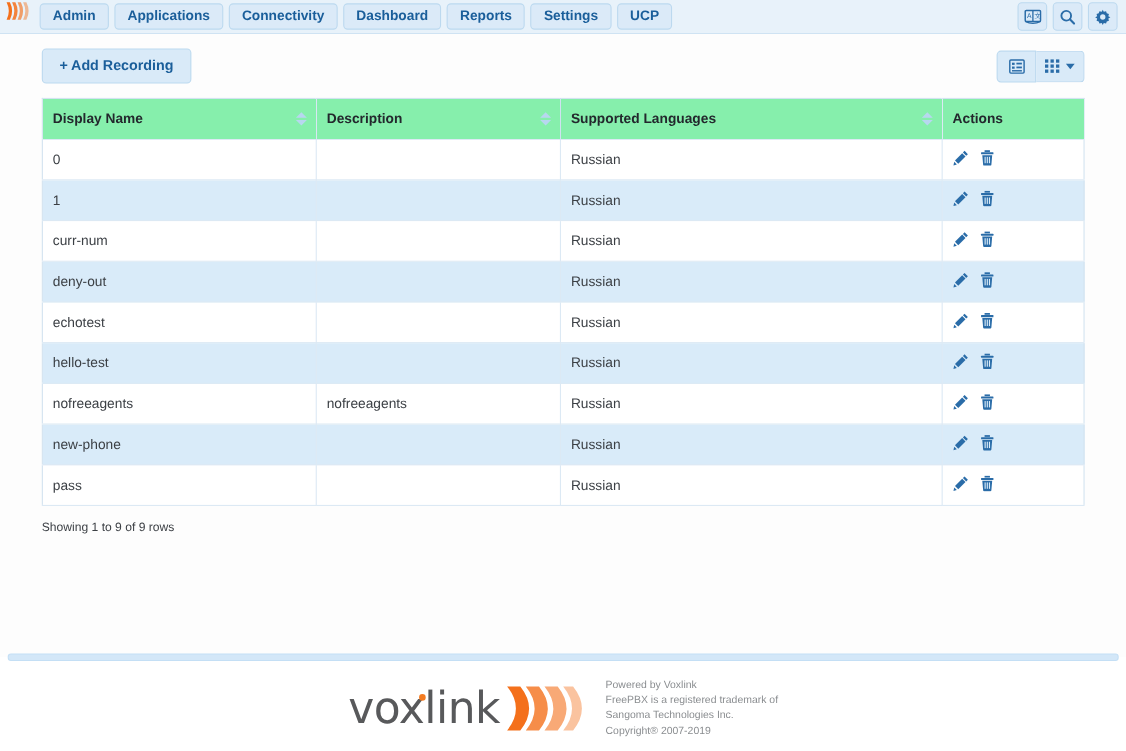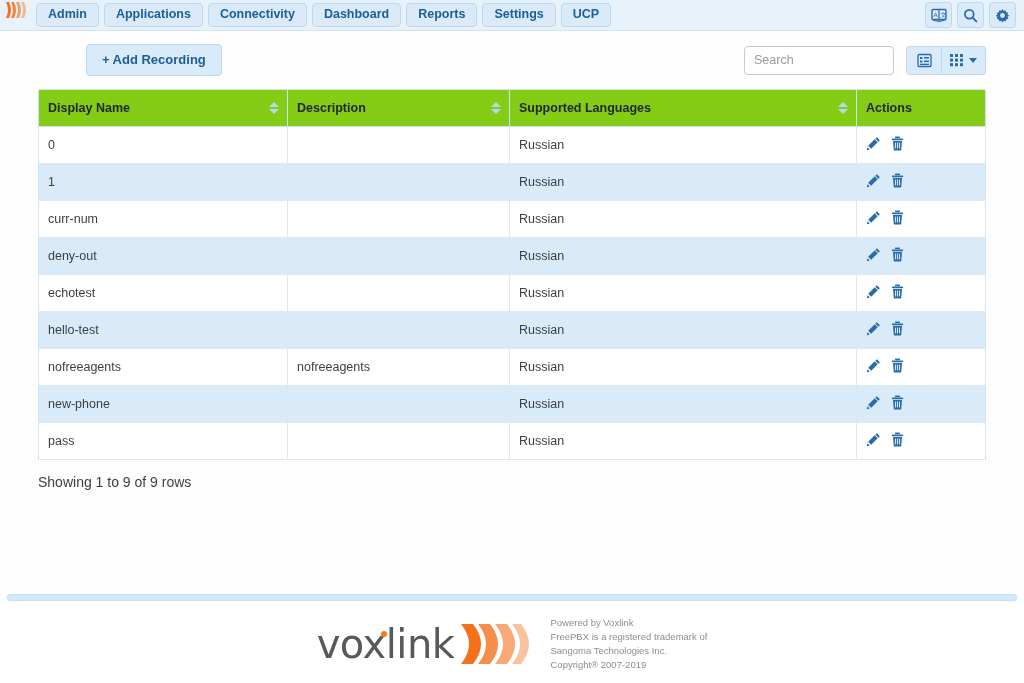--- a/index.html
+++ b/index.html
@@ -58,21 +58,20 @@
     background: #fdfdfd;
     height: 566px;
     position: relative;
     padding: 0;
   }
   .toolbar {
     display: flex;
     align-items: center;
     justify-content: space-between;
     padding: 13px 38px 0 38px;
-    margin-left: 48px;
   }
   .add-btn {
     background: #d9eaf8;
     border: 1px solid #bcd9ef;
     border-radius: 4px;
     color: #1a5e9a;
     font-size: 13px;
     font-weight: bold;
     padding: 8px 15px;
     cursor: pointer;
@@ -114,21 +113,21 @@
 
   
   .table-wrap { padding: 13px 38px 0 38px; }
   table.rec-table {
     width: 947px;
     border-collapse: collapse;
     border: 1px solid #d3e3f0;
     table-layout: fixed;
   }
   table.rec-table th {
-    background: #84cc16;
+    background: #86efac;
     color: #23282d;
     font-size: 12.5px;
     font-weight: bold;
     text-align: left;
     padding: 11px 9px 11px 9px;
     border-right: 1px solid #cfe1f0;
     border-bottom: 1px solid #cfe1f0;
     position: relative;
     vertical-align: middle;
   }
@@ -168,21 +167,21 @@
   .act-cell { white-space: nowrap; }
   .act-icon {
     display: inline-block;
     vertical-align: middle;
     cursor: pointer;
     margin-right: 9px;
   }
 
   .showing {
     padding: 14px 38px 0 38px;
-    font-size: 14px;
+    font-size: 11px;
     color: #3b3f44;
   }
 
   
   .divider {
     width: 1010px;
     height: 7px;
     margin: 0 auto;
     background: #d3e7f8;
     border-radius: 3px;
@@ -279,21 +278,20 @@
 </div>
 
 <div class="content">
 
   <div class="toolbar">
     <div class="add-btn">
       <span class="plus">+</span><span>Add Recording</span>
     </div>
 
     <div class="toolbar-right">
-      <input class="search-input" type="text" placeholder="Search" style="">
       <div class="btn-group">
         <div class="grp-btn">
           <svg width="15" height="15" viewBox="0 0 15 15">
             <rect x="1" y="1.5" width="13" height="12" rx="1" fill="none" stroke="#2a6ca8" stroke-width="1.3"></rect>
             <rect x="3" y="4" width="2.4" height="2" fill="#2a6ca8"></rect>
             <rect x="3" y="7.5" width="2.4" height="2" fill="#2a6ca8"></rect>
             <rect x="7" y="4" width="5" height="1.6" fill="#2a6ca8"></rect>
             <rect x="7" y="7.5" width="5" height="1.6" fill="#2a6ca8"></rect>
             <rect x="3" y="10.7" width="9" height="1.3" fill="#2a6ca8"></rect>
           </svg>

